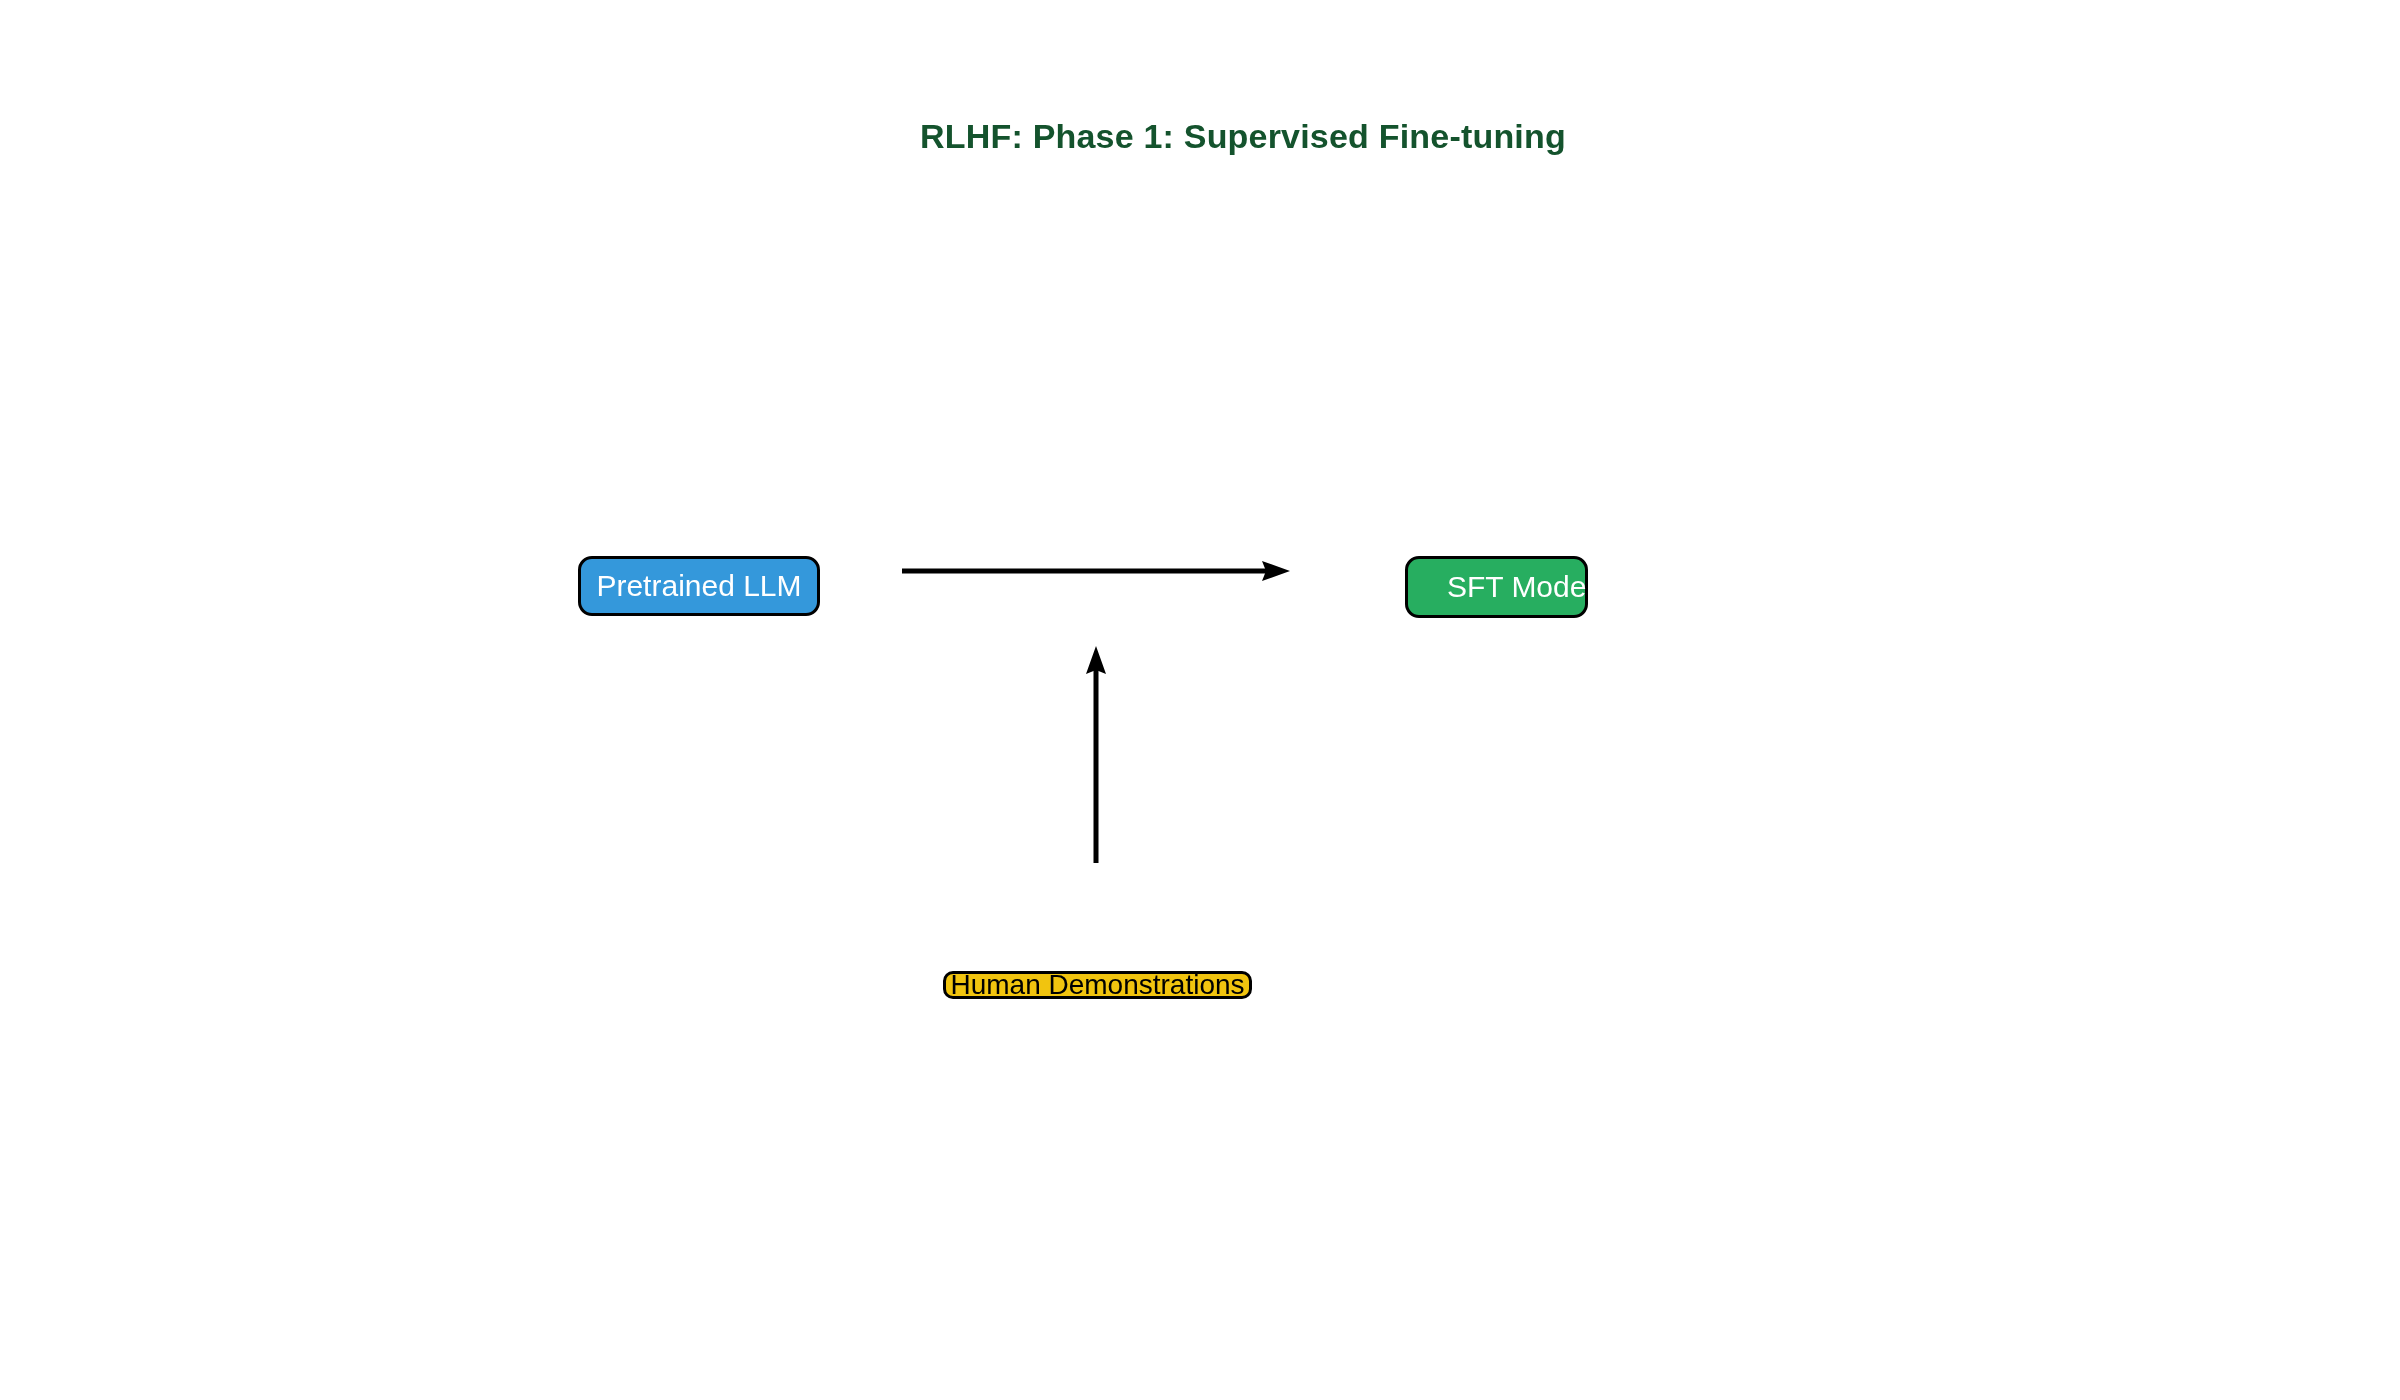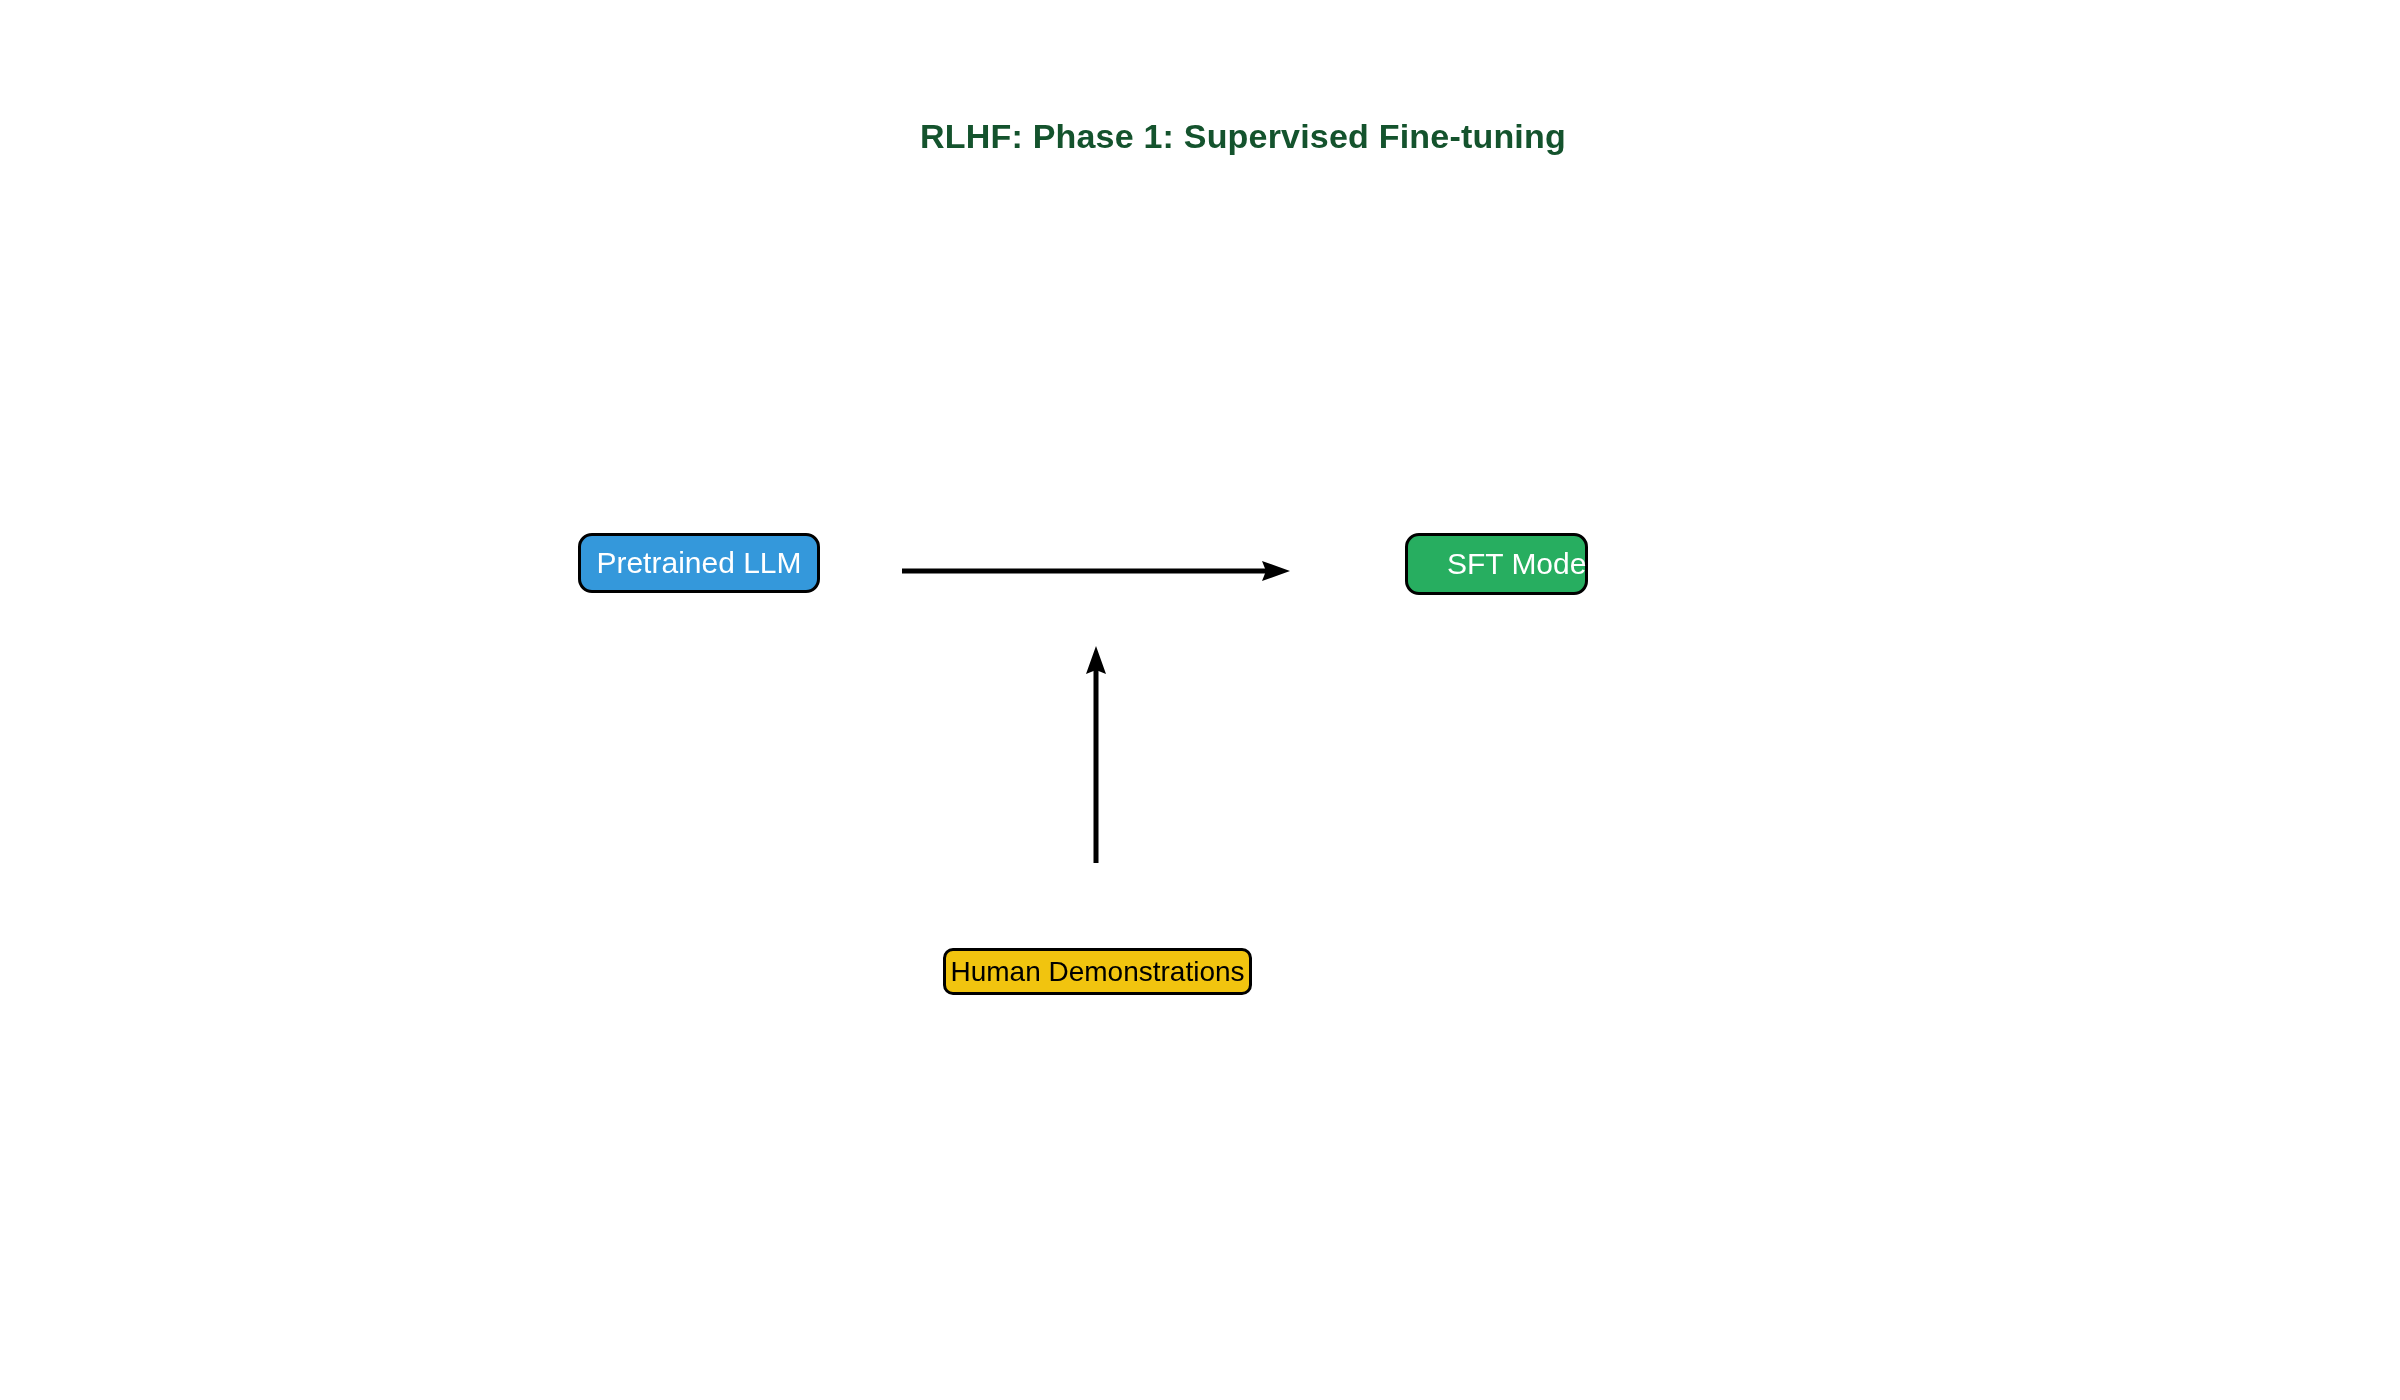--- a/index.html
+++ b/index.html
@@ -41,20 +41,21 @@
   }
   .node {
     position: absolute;
     box-sizing: border-box;
     border: 3px solid #000000;
     display: flex;
     align-items: center;
     justify-content: center;
     white-space: nowrap;
     line-height: 1;
+    margin-top: 23px;
   }
   .node-pretrained {
     left: 578px;
     top: 533px;
     width: 242px;
     height: 60px;
     border-radius: 14px;
     font-size: 30px;
   }
   .node-sft {
@@ -62,21 +63,21 @@
     top: 533px;
     width: 183px;
     height: 62px;
     border-radius: 14px;
     font-size: 30px;
   }
   .node-demos {
     left: 943px;
     top: 948px;
     width: 309px;
-    height: 47px;
+    height: 28px;
     border-radius: 10px;
     font-size: 28px;
   }
 </style>
 </head>
 <body>
 
 <div class="canvas">
 
   <div class="title">RLHF: Phase 1: Supervised Fine-tuning</div>

